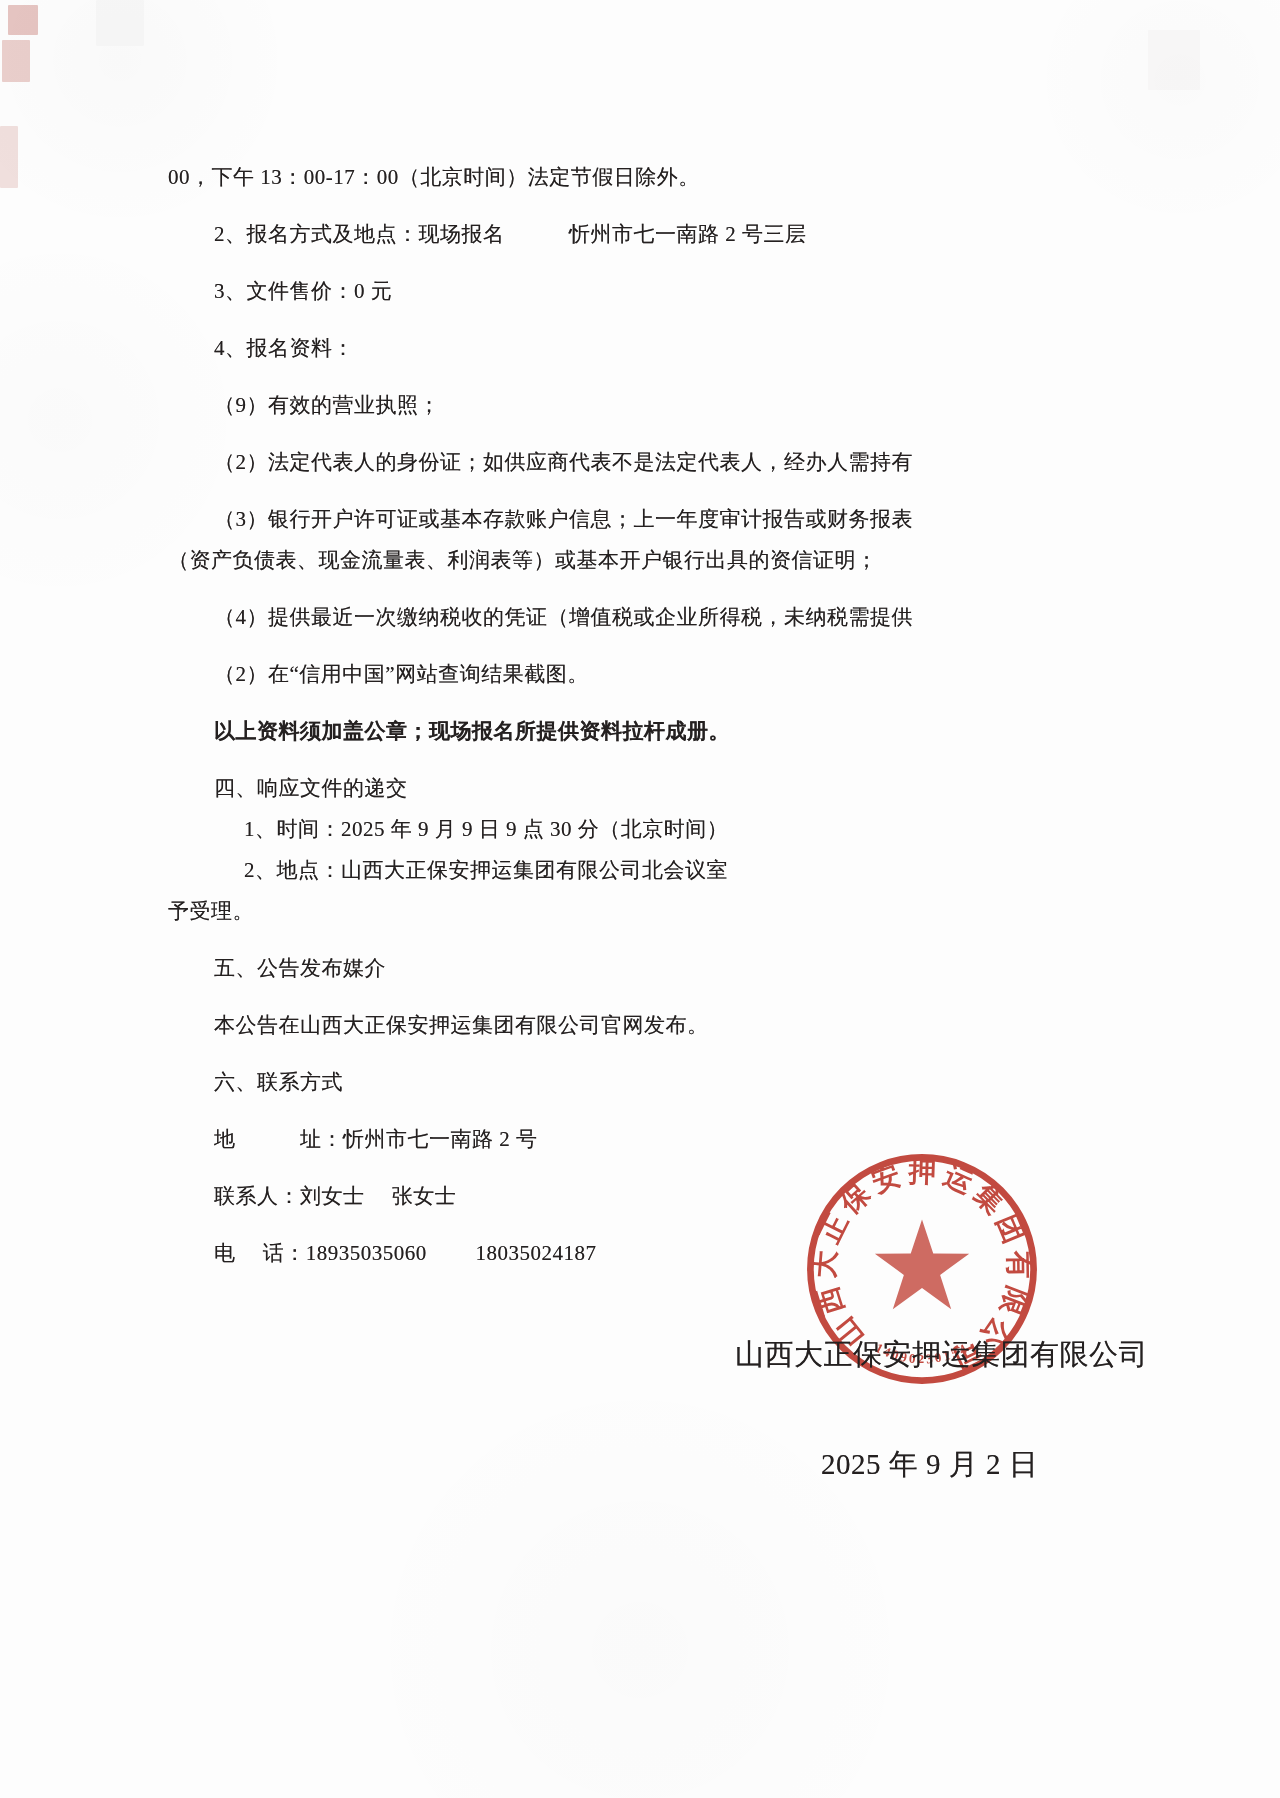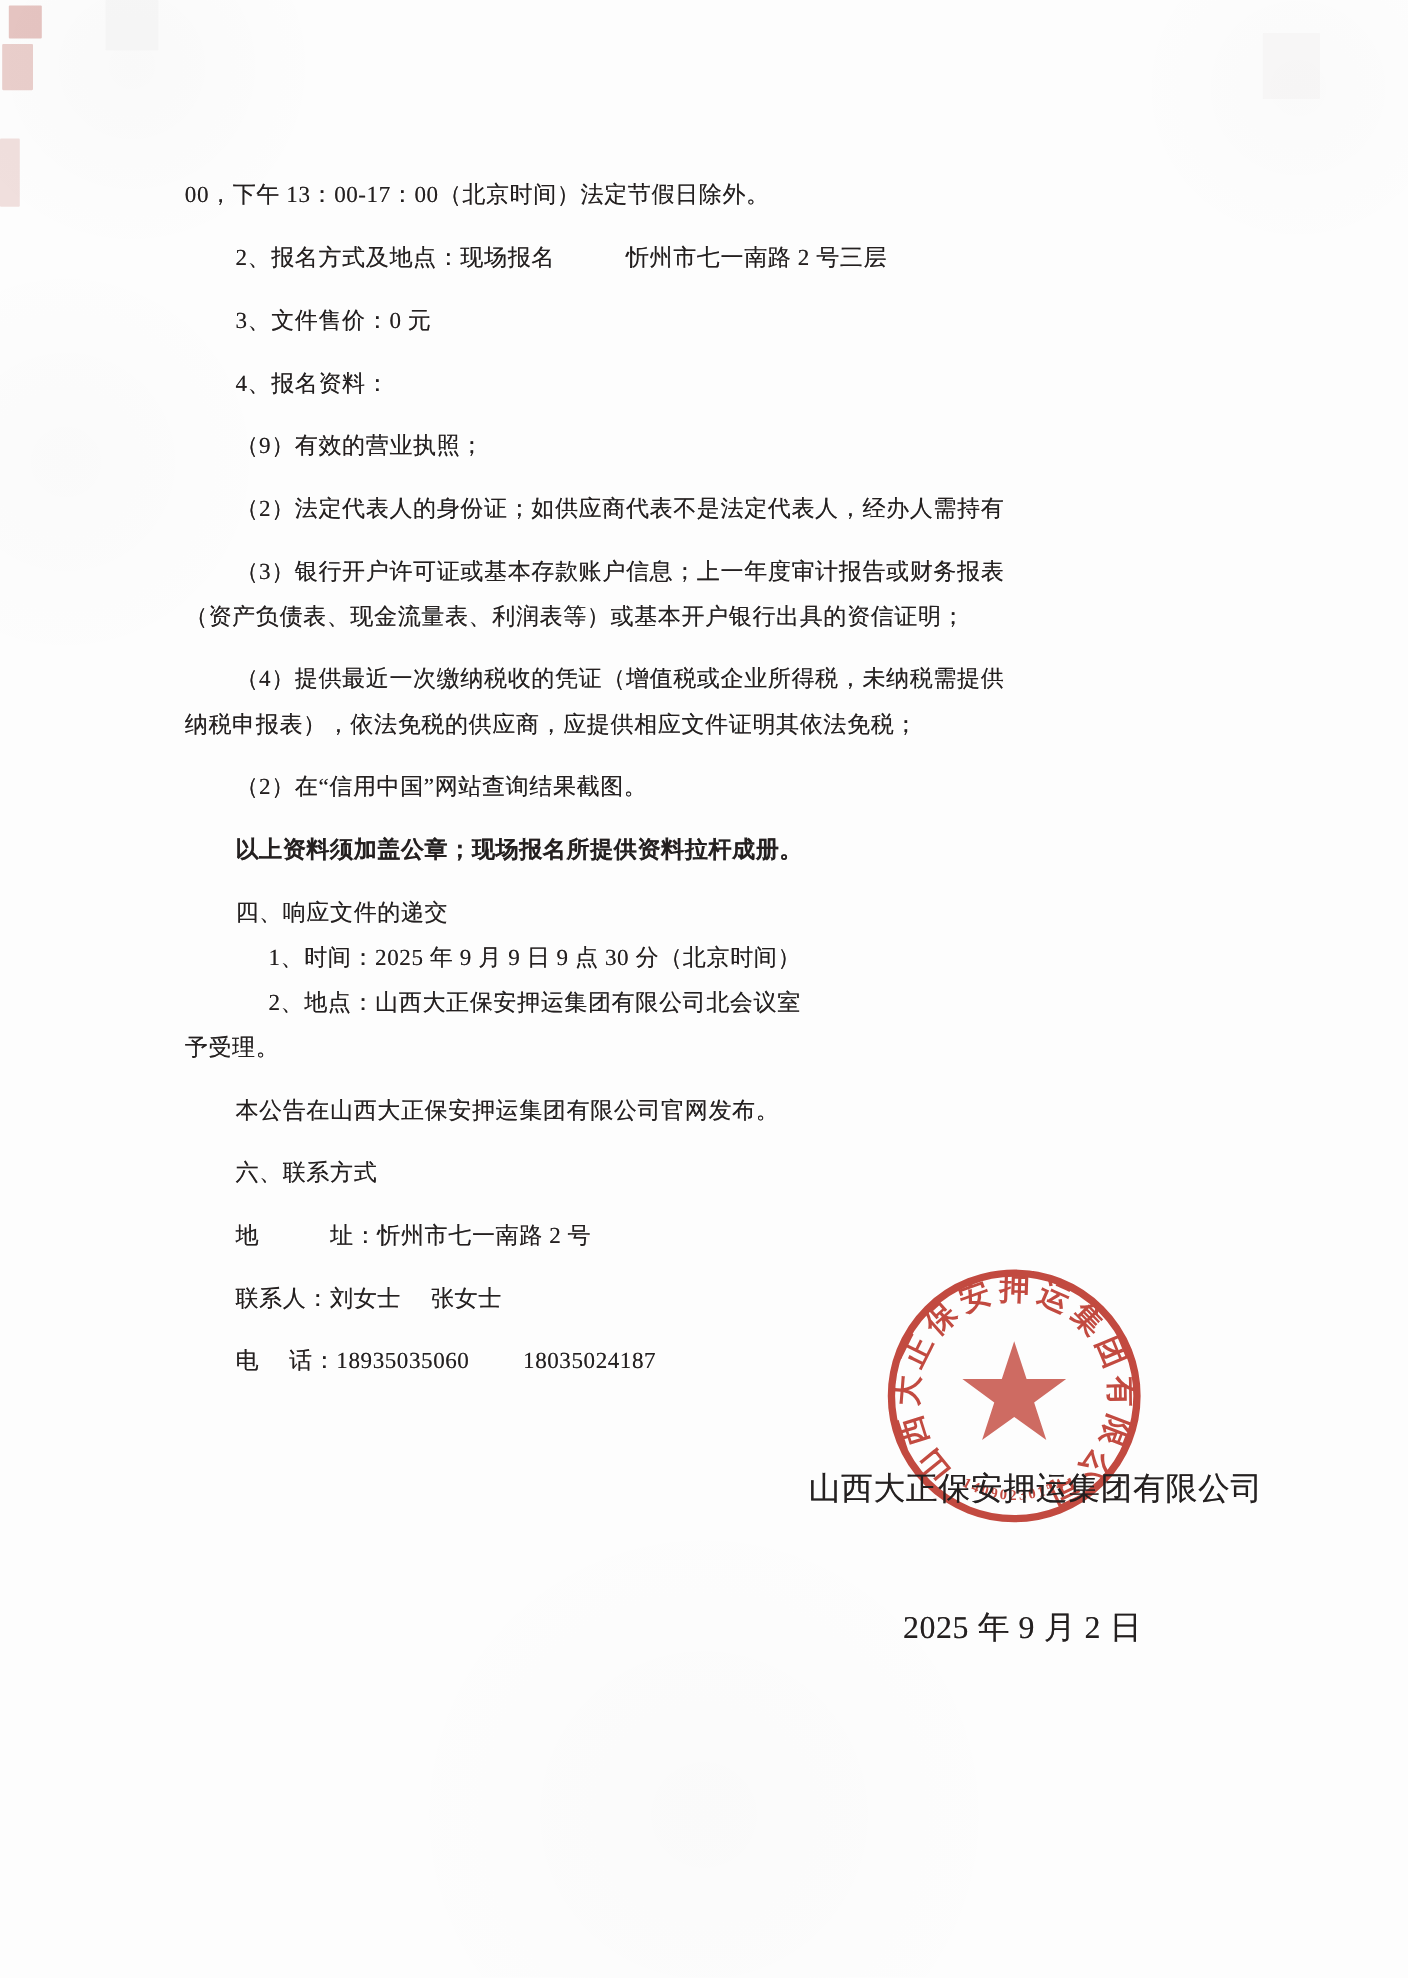--- a/index.html
+++ b/index.html
@@ -29,21 +29,21 @@
   }
   .ind1{padding-left:46px;margin-top:16px;}
   .ind2{padding-left:76px;}
   .bold{font-weight:bold;}
   .signature{
     position:absolute;left:735px;top:1266px;z-index:5;
     color:#242020;font-size:29px;letter-spacing:0.5px;white-space:pre;
     text-shadow:0 0 0.6px rgba(30,25,25,0.55);
   }
   .signature .sig-line{height:44px;line-height:44px;}
-  .signature .sig-date{padding-left:86px;margin-top:16px;}
+  .signature .sig-date{padding-left:86px;}
   .seal{
     position:absolute;left:798px;top:1145px;width:248px;height:248px;z-index:4;
     mix-blend-mode:multiply;opacity:0.92;filter:blur(0.3px);
   }
   .seal text{font-family:"Liberation Serif","DejaVu Serif",serif;}
   .seal .arc-text{font-size:29px;font-weight:bold;letter-spacing:6px;}
   .seal .code-text{font-size:14px;font-weight:bold;letter-spacing:2.5px;}
 </style>
 </head>
 <body>
@@ -61,27 +61,27 @@
 <div class="doc">
     <div class="line ">00，下午 13：00-17：00（北京时间）法定节假日除外。</div>
     <div class="line ind1">2、报名方式及地点：现场报名　　　忻州市七一南路 2 号三层</div>
     <div class="line ind1">3、文件售价：0 元</div>
     <div class="line ind1">4、报名资料：</div>
     <div class="line ind1">（9）有效的营业执照；</div>
     <div class="line ind1">（2）法定代表人的身份证；如供应商代表不是法定代表人，经办人需持有</div>
     <div class="line ind1">（3）银行开户许可证或基本存款账户信息；上一年度审计报告或财务报表</div>
     <div class="line ">（资产负债表、现金流量表、利润表等）或基本开户银行出具的资信证明；</div>
     <div class="line ind1">（4）提供最近一次缴纳税收的凭证（增值税或企业所得税，未纳税需提供</div>
-    <div class="line ">纳税申报表），依法免税的供应商，应提供相应文件证明其依法免税；</div>
     <div class="line ind1">（2）在“信用中国”网站查询结果截图。</div>
     <div class="line ind1 bold">以上资料须加盖公章；现场报名所提供资料拉杆成册。</div>
     <div class="line ind1">四、响应文件的递交</div>
     <div class="line ind2">1、时间：2025 年 9 月 9 日 9 点 30 分（北京时间）</div>
     <div class="line ind2">2、地点：山西大正保安押运集团有限公司北会议室</div>
     <div class="line ">予受理。</div>
+    <div class="line ind1">五、公告发布媒介</div>
     <div class="line ind1">本公告在山西大正保安押运集团有限公司官网发布。</div>
     <div class="line ind1">六、联系方式</div>
     <div class="line ind1">地　　　址：忻州市七一南路 2 号</div>
     <div class="line ind1">联系人：刘女士　 张女士</div>
     <div class="line ind1">电　 话：18935035060　　 18035024187</div>
   </div>
 
 <div class="signature">
   <div class="sig-line">山西大正保安押运集团有限公司</div>
   <div class="sig-line sig-date">2025 年 9 月 2 日</div>

